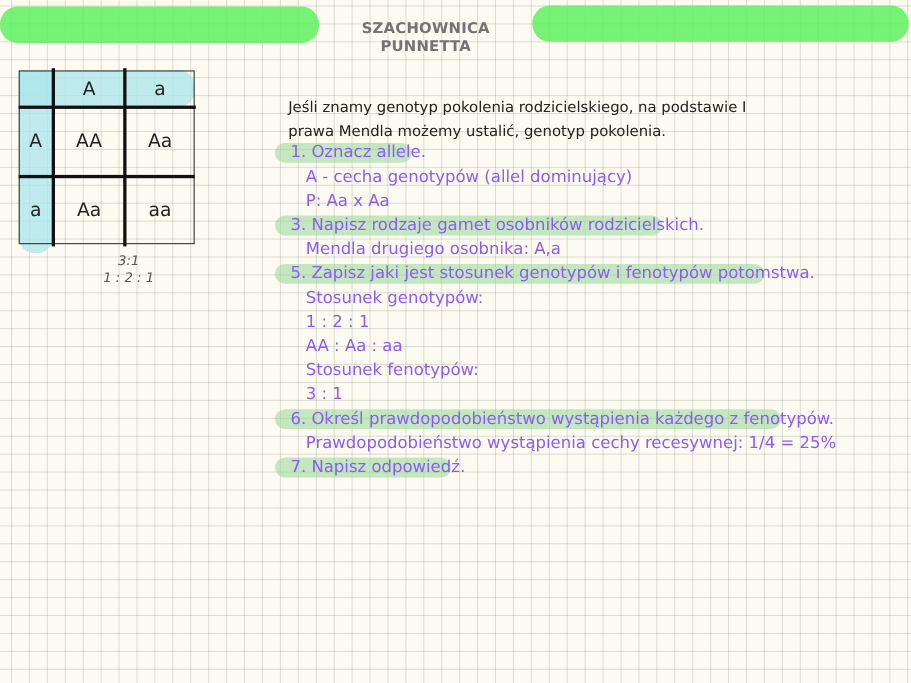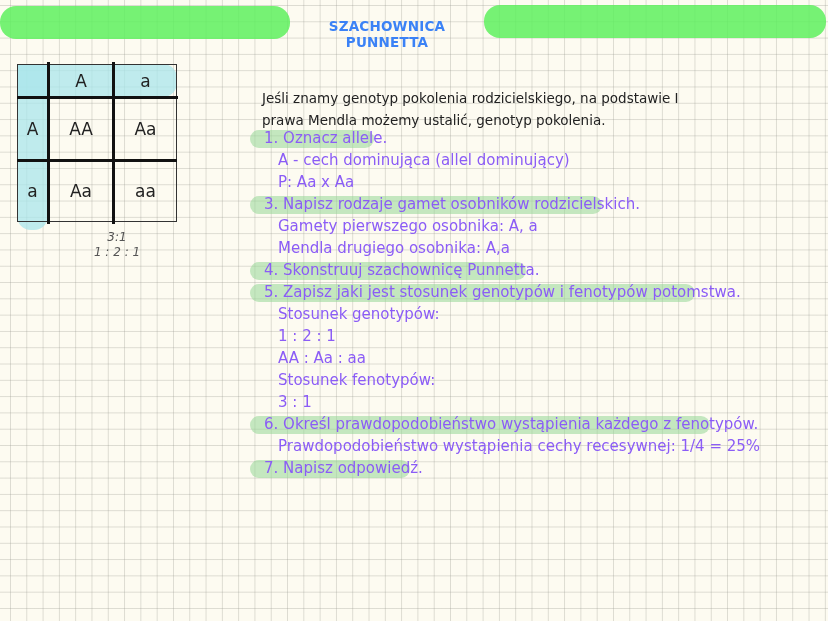--- a/index.html
+++ b/index.html
@@ -15,21 +15,21 @@
     color: #2b2b2b;
   }
   .pill-left, .pill-right {
     position: absolute; background: #5ef05e; opacity: 0.85; border-radius: 16px;
   }
   .pill-left { left: 0; top: 6px; width: 290px; height: 33px; }
   .pill-right { left: 484px; top: 5px; width: 342px; height: 33px; }
   .title {
     position: absolute; left: 289px; top: 18px; width: 196px; text-align: center;
     font-family: "DejaVu Sans", sans-serif; font-weight: bold; font-size: 13.5px;
-    color: #3b82f6; letter-spacing: 0.2px;
+    color: #737373; letter-spacing: 0.2px;
   }
   .punnett {
     position: absolute; left: 17px; top: 64px; width: 160px; height: 158px;
   }
   .cell { position: absolute; display: flex; align-items: center; justify-content: center;
     font-family: "DejaVu Sans", sans-serif; font-size: 17px; color: #222; }
   .hl-top { position: absolute; left: 0; top: 0; width: 160px; height: 33px; background: rgba(170,230,235,0.75); border-radius: 0 14px 14px 0; }
   .hl-left { position: absolute; left: 0; top: 0; width: 31px; height: 166px; background: rgba(170,230,235,0.75); border-radius: 0 0 14px 14px; }
   .border { position: absolute; left: 0; top: 0; width: 158px; height: 156px; border: 1.5px solid #333; }
   .vline, .hline { position: absolute; background: #111; }
@@ -74,26 +74,24 @@
   <div class="ratio" style="top:181px;">1 : 2 : 1</div>
 </div>
 
 <div class="content">
   <div class="intro">Jeśli znamy genotyp pokolenia rodzicielskiego, na podstawie I</div>
   <div class="intro">prawa Mendla możemy ustalić, genotyp pokolenia.</div>
 </div>
 
 <div class="steps">
   <div class="row"><div class="step-hl" style="width:124px"></div><span class="step-text">1. Oznacz allele.</span></div>
-  <div class="row"><span class="sub-text">A - cech dominująca (allel dominujący)</span></div>
+  <div class="row"><span class="sub-text">A - cecha genotypów (allel dominujący)</span></div>
   <div class="row"><span class="sub-text">P: Aa x Aa</span></div>
   <div class="row"><div class="step-hl" style="width:352px"></div><span class="step-text">3. Napisz rodzaje gamet osobników rodzicielskich.</span></div>
-  <div class="row"><span class="sub-text">Gamety pierwszego osobnika: A, a</span></div>
   <div class="row"><span class="sub-text">Mendla drugiego osobnika: A,a</span></div>
-  <div class="row"><div class="step-hl" style="width:276px"></div><span class="step-text">4. Skonstruuj szachownicę Punnetta.</span></div>
   <div class="row"><div class="step-hl" style="width:445px"></div><span class="step-text">5. Zapisz jaki jest stosunek genotypów i fenotypów potomstwa.</span></div>
   <div class="row"><span class="sub-text">Stosunek genotypów:</span></div>
   <div class="row"><span class="sub-text">1 : 2 : 1</span></div>
   <div class="row"><span class="sub-text">AA : Aa : aa</span></div>
   <div class="row"><span class="sub-text">Stosunek fenotypów:</span></div>
   <div class="row"><span class="sub-text">3 : 1</span></div>
   <div class="row"><div class="step-hl" style="width:460px"></div><span class="step-text">6. Określ prawdopodobieństwo wystąpienia każdego z fenotypów.</span></div>
   <div class="row"><span class="sub-text">Prawdopodobieństwo wystąpienia cechy recesywnej: 1/4 = 25%</span></div>
   <div class="row"><div class="step-hl" style="width:160px"></div><span class="step-text">7. Napisz odpowiedź.</span></div>
 </div>

